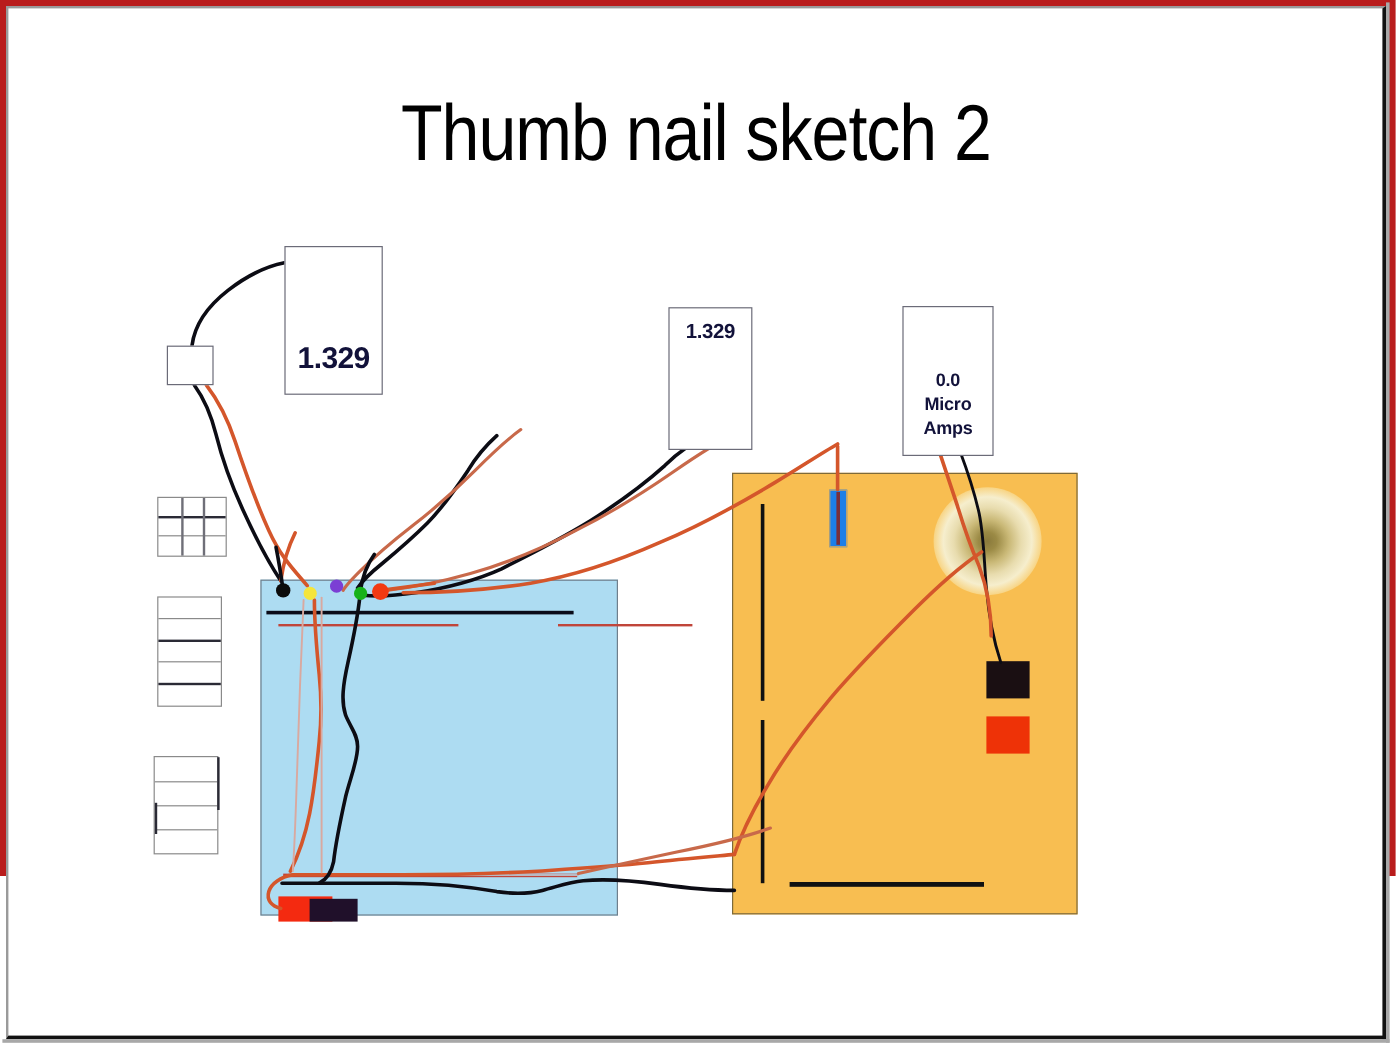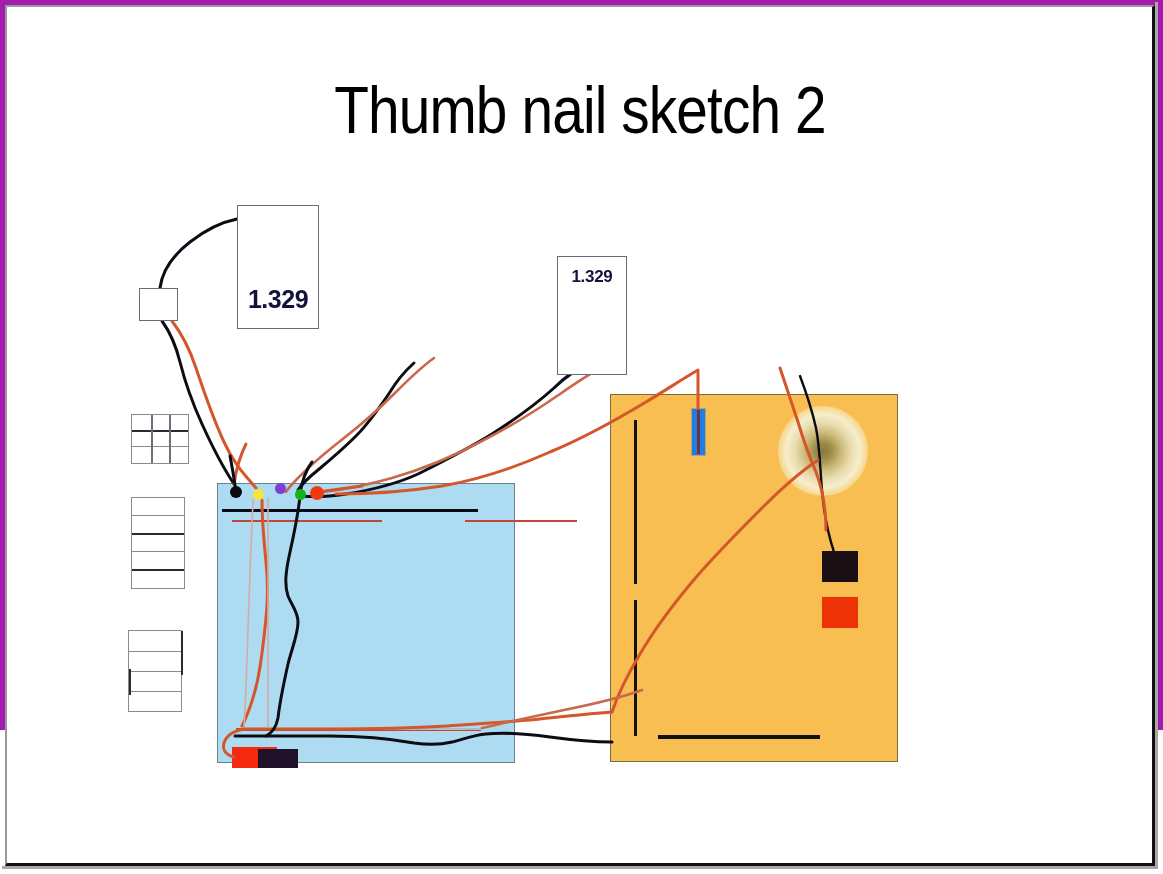--- a/index.html
+++ b/index.html
@@ -3,21 +3,21 @@
 <meta charset="utf-8">
 <style>
   html,body{margin:0;padding:0;background:#ffffff;}
   body{
     width:1163px;height:874px;
     font-family:"Liberation Sans","DejaVu Sans",sans-serif;
     overflow:hidden;
   }
   #slide{
     position:absolute;left:0;top:0;width:1163px;height:730px;
-    background:#a21caf;
+    background:#b91c1c;
   }
   
   #frame{
     position:absolute;left:5px;top:5px;
     width:1150px;height:861px;
     background:#ffffff;
     border-left:2px solid #9a9a9a;
     border-top:2px solid #9a9a9a;
     border-right:3px solid #111111;
     border-bottom:3px solid #111111;
@@ -267,15 +267,22 @@
 
     <div class="labelbox" id="box-1329a">
       <div class="txt">1.329</div>
     </div>
 
 
     <div class="labelbox" id="box-1329b">
       <div class="txt">1.329</div>
     </div>
 
+    <div class="labelbox" id="box-amps">
+      <div class="txt">
+        <div>0.0</div>
+        <div>Micro</div>
+        <div>Amps</div>
+      </div>
+    </div>
 
   </div>
 </div>
 
 </body></html>

